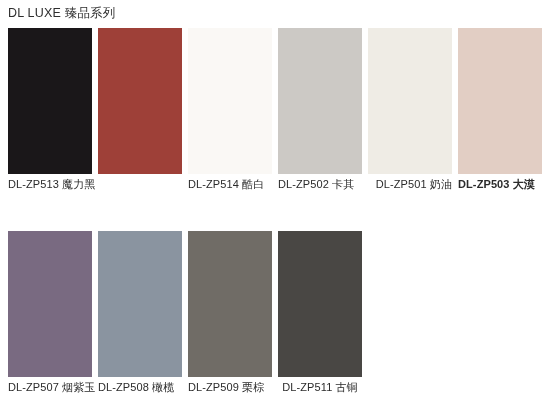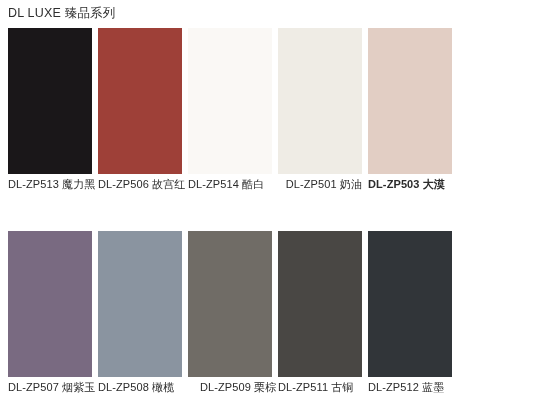--- a/index.html
+++ b/index.html
@@ -73,28 +73,31 @@
 
   <div class="palette-row row-one">
 
     <div class="swatch-cell">
       <div class="swatch-chip" style="background-color: rgb(26, 23, 25);"></div>
       <div class="swatch-label" style="color: rgb(43, 43, 43);">DL-ZP513 魔力黑</div>
     </div>
 
     <div class="swatch-cell">
       <div class="swatch-chip" style="background-color: rgb(158, 64, 56);"></div>
-      <div class="swatch-label" style="color: rgb(43, 43, 43);">DL-ZP506 故宫红</div>
     </div>
 
     <div class="swatch-cell">
       <div class="swatch-chip" style="background-color: rgb(250, 248, 245);"></div>
       <div class="swatch-label" style="color: rgb(43, 43, 43);">DL-ZP514 酷白</div>
     </div>
 
+    <div class="swatch-cell">
+      <div class="swatch-chip" style="background-color: rgb(204, 201, 197);"></div>
+      <div class="swatch-label" style="color: rgb(43, 43, 43);">DL-ZP502 卡其</div>
+    </div>
 
     <div class="swatch-cell">
       <div class="swatch-chip" style="background-color: rgb(239, 236, 229);"></div>
       <div class="swatch-label" style="color: rgb(43, 43, 43); text-align: right;">DL-ZP501 奶油</div>
     </div>
 
     <div class="swatch-cell">
       <div class="swatch-chip" style="background-color: rgb(226, 206, 196);"></div>
       <div class="swatch-label" style="color: rgb(43, 43, 43); font-weight: bold;">DL-ZP503 大漠</div>
     </div>
@@ -108,29 +111,25 @@
       <div class="swatch-label" style="color: rgb(43, 43, 43);">DL-ZP507 烟紫玉</div>
     </div>
 
     <div class="swatch-cell">
       <div class="swatch-chip" style="background-color: rgb(138, 148, 160);"></div>
       <div class="swatch-label" style="color: rgb(43, 43, 43);">DL-ZP508 橄榄</div>
     </div>
 
     <div class="swatch-cell">
       <div class="swatch-chip" style="background-color: rgb(112, 108, 102);"></div>
-      <div class="swatch-label" style="color: rgb(43, 43, 43); margin-left: 12px;">DL-ZP509 栗棕</div>
+      <div class="swatch-label" style="color: rgb(43, 43, 43);">DL-ZP509 栗棕</div>
     </div>
 
 
     <div class="swatch-cell">
       <div class="swatch-chip" style="background-color: rgb(73, 71, 68);"></div>
-      <div class="swatch-label" style="color: rgb(43, 43, 43);">DL-ZP511 古铜</div>
+      <div class="swatch-label" style="color: rgb(43, 43, 43); text-align: center;">DL-ZP511 古铜</div>
     </div>
 
-    <div class="swatch-cell">
-      <div class="swatch-chip" style="background-color: rgb(49, 53, 57);"></div>
-      <div class="swatch-label" style="color: rgb(43, 43, 43);">DL-ZP512 蓝墨</div>
-    </div>
 
   </div>
 
 </div>
 
 </body></html>

